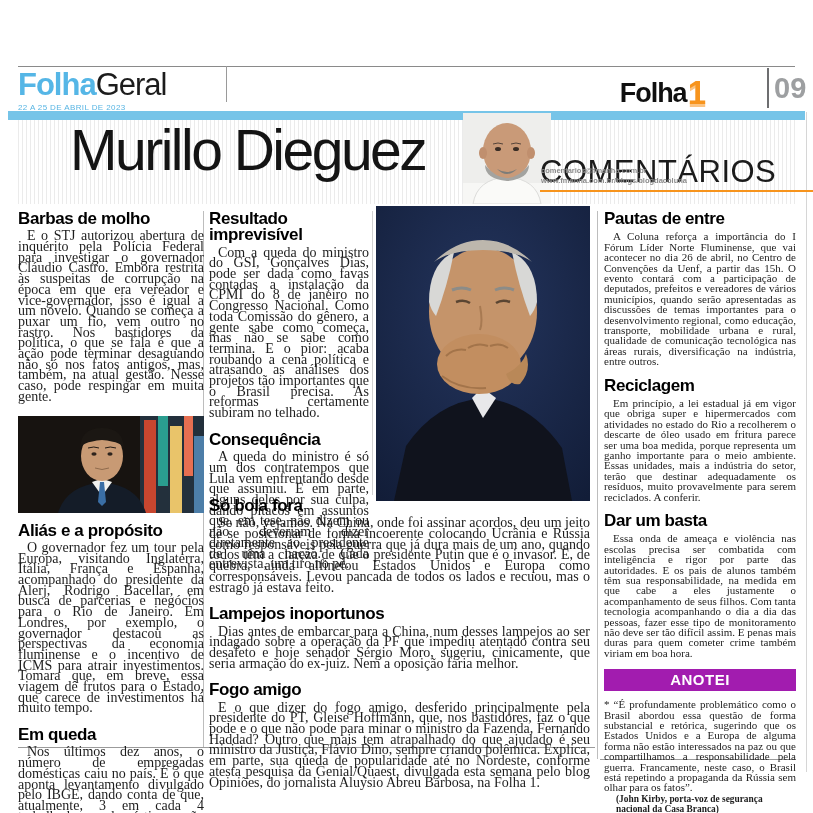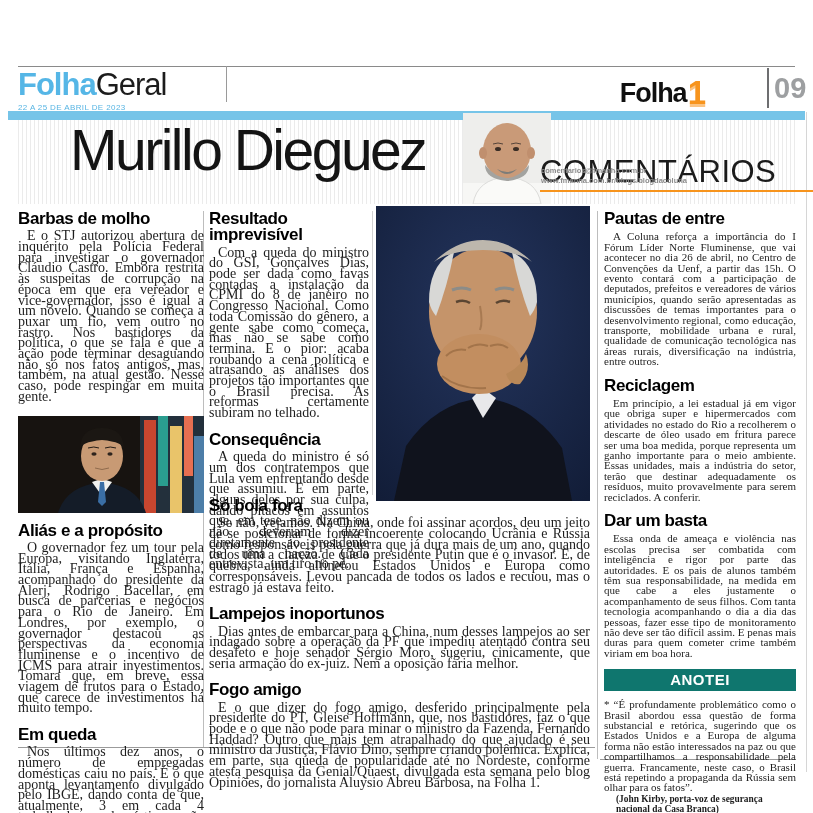--- a/index.html
+++ b/index.html
@@ -54,21 +54,21 @@
             text-align:justify;text-indent:9px;margin:0;color:#1d1d1d;}
   .col4 .art-body{font-size:11px;line-height:10.4px;}
   .col4 .article{margin-bottom:11px;}
 
   .inline-photo{display:block;margin:2px 0 10px 0;}
 
   
   .lula{position:absolute;left:376px;top:206px;width:214px;height:295px;}
 
   
-  .anotei-bar{margin:4px 0 8px 0;height:22px;background:#0f766e;color:#fff;font-weight:bold;
+  .anotei-bar{margin:4px 0 8px 0;height:22px;background:#a21caf;color:#fff;font-weight:bold;
               font-size:15px;letter-spacing:.5px;text-align:center;line-height:22px;}
   .quote{text-indent:0;}
   .attribution{text-indent:0;font-weight:bold;font-family:"Liberation Serif",serif;
                font-size:9.4px;line-height:10.4px;margin-top:1px;margin-left:12px;}
 </style>
 </head>
 <body>
 
 <div class="page">
 

